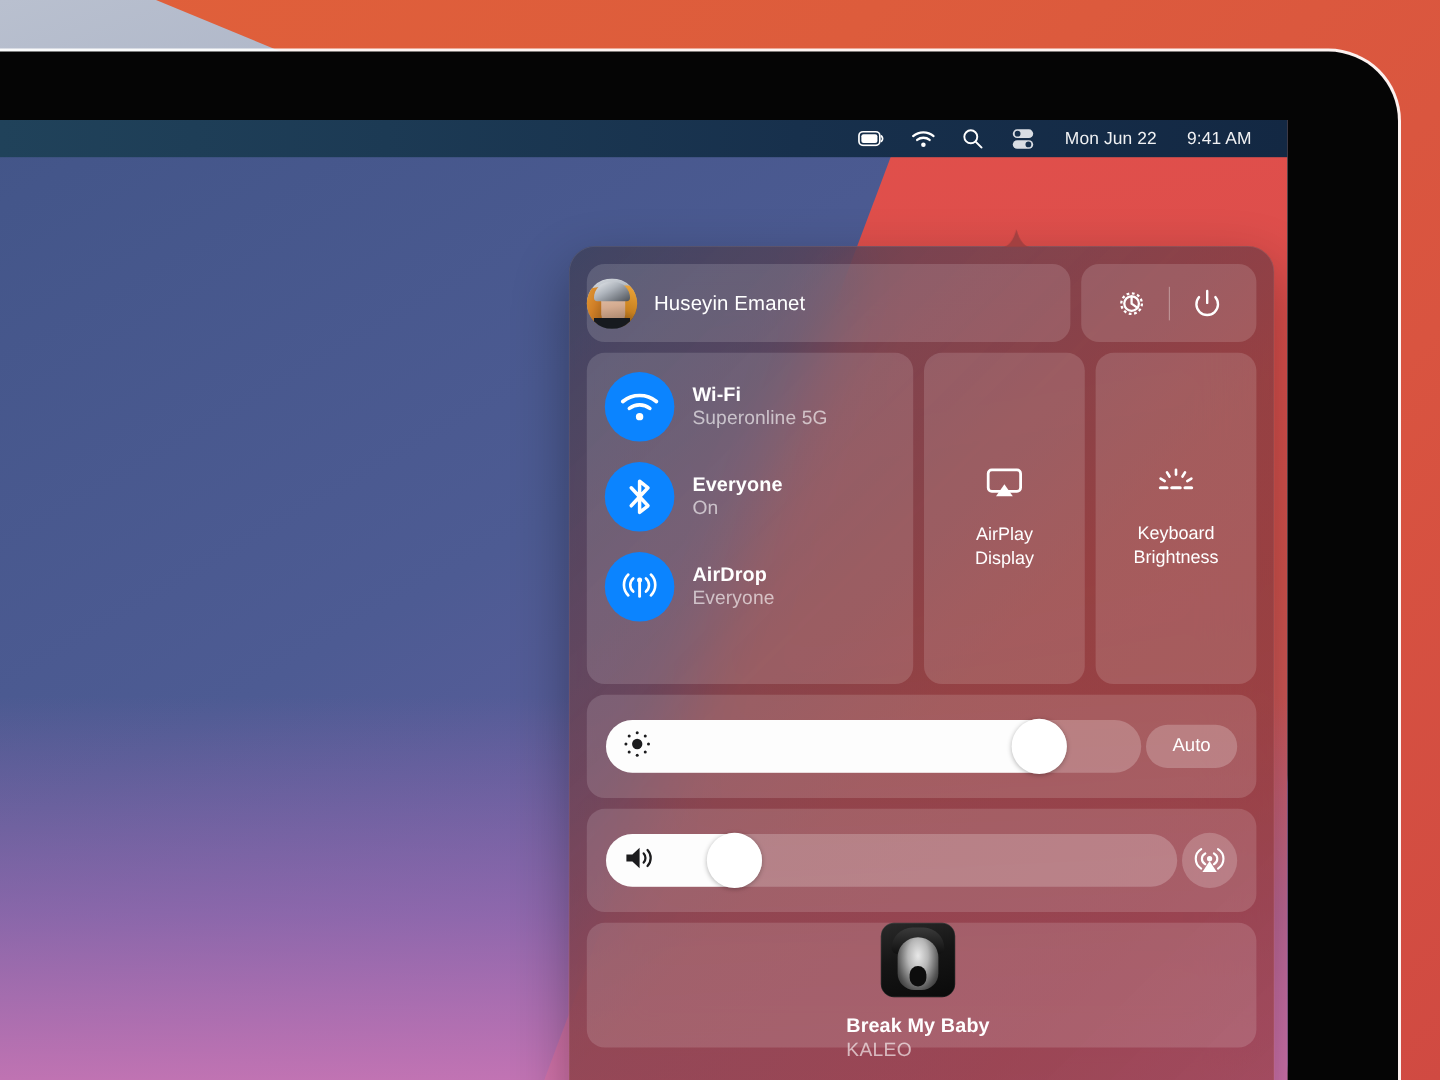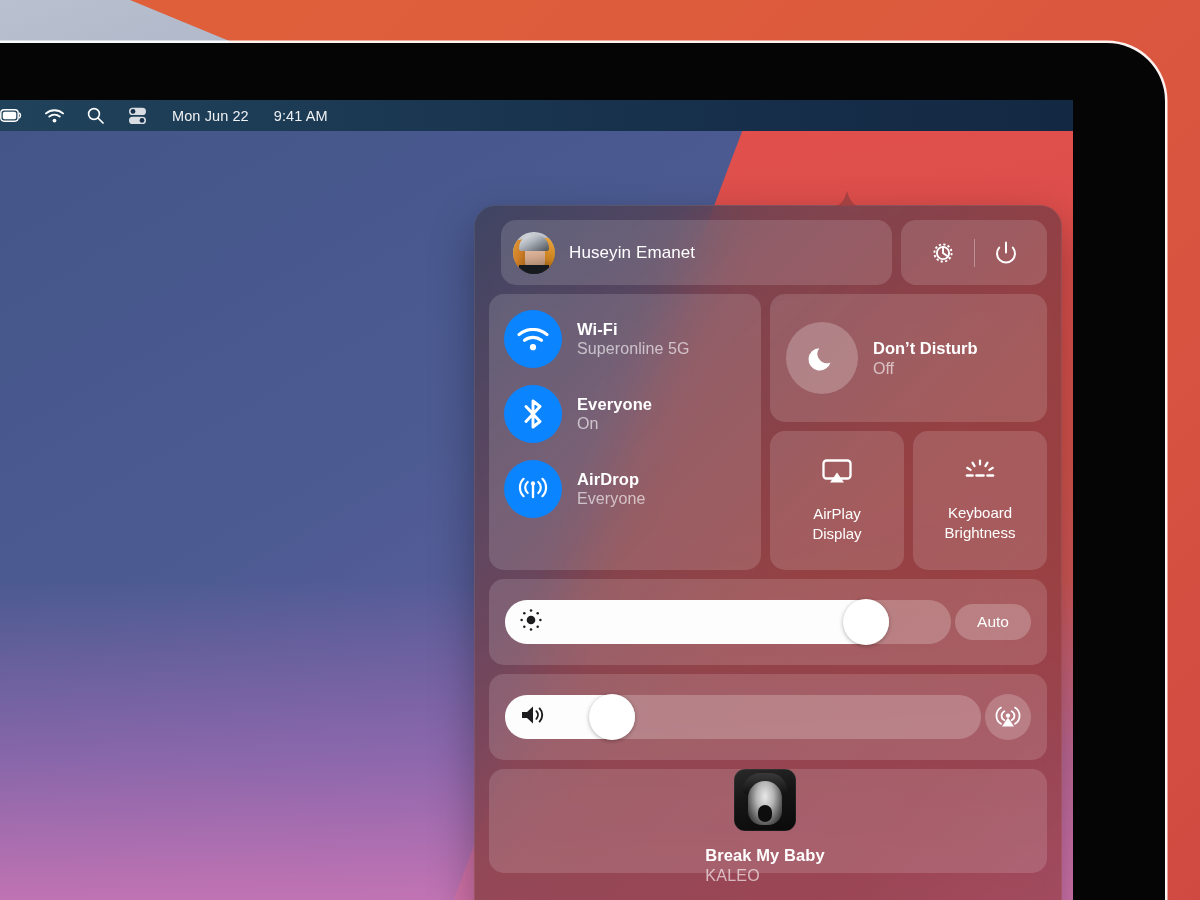--- a/index.html
+++ b/index.html
@@ -55,21 +55,21 @@
     background:linear-gradient(150deg,#3d4f79 0%,#44568a 20%,#4d5b93 40%,#6a5fa4 62%,#8b66ae 80%,#b06fb4 100%);
   }
   .wp-bottomglow{
     position:absolute; left:0; bottom:0; width:100%; height:330px;
     background:linear-gradient(180deg,rgba(160,110,180,0) 0%, rgba(183,112,186,.55) 55%, rgba(214,120,183,.85) 100%);
   }
   
   .menubar{
     position:absolute; left:0; top:0; width:100%; height:31px;
     background:linear-gradient(90deg,#20425a 0%,#1c3a54 30%,#17304c 62%,#132843 100%);
-    display:flex; align-items:center; justify-content:flex-start;
+    display:flex; align-items:center; justify-content:flex-end;
     padding-right:30px; gap:23px;
     color:#fff; font-size:14.5px;
     z-index:6;
   }
   .mb-icon{ display:flex; align-items:center; justify-content:center; cursor:default; }
   .mb-text{ color:#f0f1f3; font-size:14.5px; letter-spacing:.1px; }
   .mb-date{ margin-right:2px; }
   
   .cc-arrow{
     position:absolute; left:834px; top:90px; width:26px; height:16px; z-index:7;
@@ -86,21 +86,21 @@
     z-index:5;
     display:flex; flex-direction:column; gap:9px;
   }
   .tile{
     background:rgba(255,255,255,.14);
     border-radius:15px;
   }
   
   .row-user{ display:flex; gap:9px; height:65px; }
   .user-card{
-    flex:1; display:flex; align-items:center; gap:14px; padding-left:12px;margin-left:12px;
+    flex:1; display:flex; align-items:center; gap:14px; padding-left:0;
   }
   .avatar{
     width:42px; height:42px; border-radius:50%;
     background:
       radial-gradient(circle at 58% 42%, #c8a68c 0%, #b08f78 22%, transparent 23%),
       linear-gradient(160deg,#d9dde2 0%,#b8bec6 28%,#7f858e 52%,#3d4147 74%,#21242a 100%);
     position:relative; overflow:hidden; flex:0 0 auto;
     box-shadow:inset 0 0 0 .5px rgba(255,255,255,.18);
   }
   .avatar::before{
@@ -345,31 +345,20 @@
               </svg>
             </span>
             <span class="conn-txt">
               <span class="conn-title">AirDrop</span>
               <span class="conn-sub">Everyone</span>
             </span>
           </div>
         </div>
 
         <div class="right-col">
-          <div class="tile dnd-card">
-            <span class="dnd-circle">
-              <svg width="32" height="32" viewBox="0 0 32 32">
-                <path d="M24.5 20.4 A11.2 11.2 0 1 1 13.3 6.2 A9.4 9.4 0 0 0 24.5 20.4 Z" fill="#fff"></path>
-              </svg>
-            </span>
-            <span class="dnd-txt">
-              <span class="dnd-title">Don’t Disturb</span>
-              <span class="dnd-sub">Off</span>
-            </span>
-          </div>
 
           <div class="mini-row">
             <div class="tile mini-tile">
               <span>
                 <svg width="36" height="28" viewBox="0 0 36 28">
                   <rect x="4.5" y="2.5" width="27" height="18" rx="3" fill="none" stroke="#fff" stroke-width="2.3"></rect>
                   <path d="M18 14.5 L25 24.5 L11 24.5 Z" fill="#fff"></path>
                 </svg>
               </span>
               <span class="mini-label">

